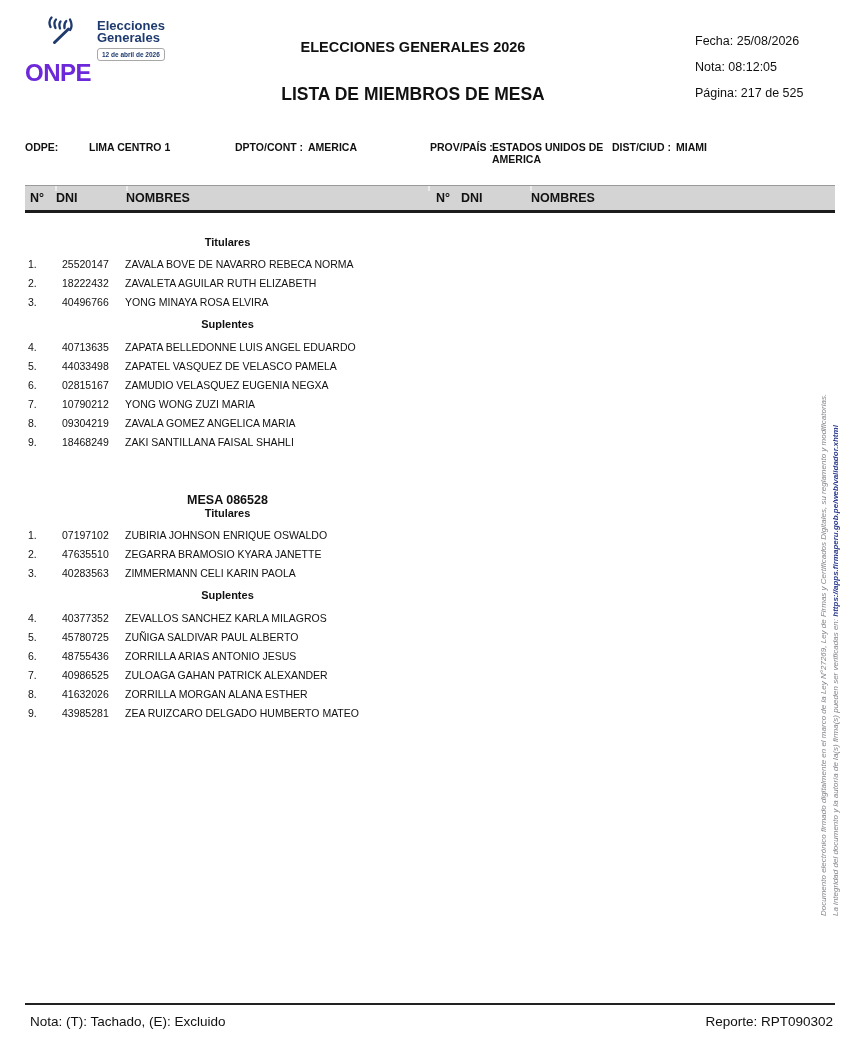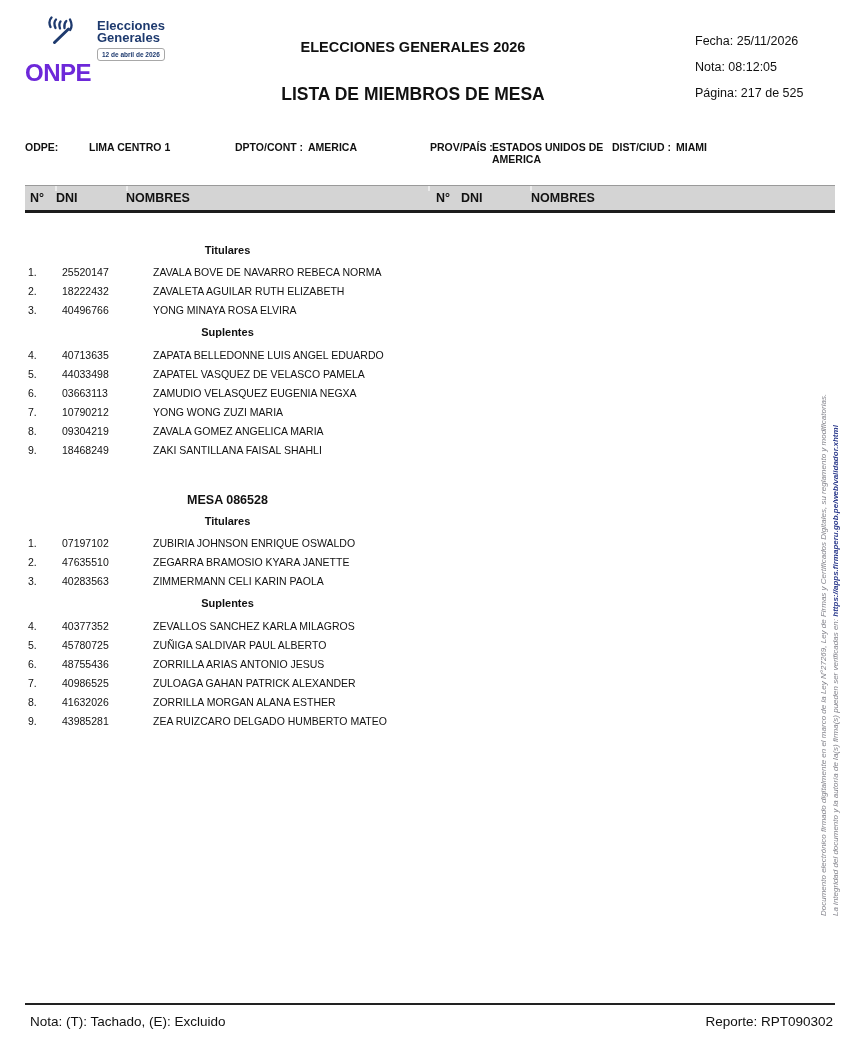--- a/index.html
+++ b/index.html
@@ -40,28 +40,28 @@
   .thead span { position:absolute; top:5px; font-size:12.5px; font-weight:bold; }
   .h-num1 { left:5px; } .h-dni1 { left:31px; } .h-nom1 { left:101px; }
   .h-num2 { left:411px; } .h-dni2 { left:436px; } .h-nom2 { left:506px; }
   .notch { position:absolute; top:0; width:2px; height:5px; background:#ebebeb; }
 
   
   .mesa { position:absolute; left:25px; width:405px; }
   #mesa-0 { top:236px; } #mesa-1 { top:494px; }
   .mesa-title { text-align:center; font-size:12.5px; font-weight:bold; line-height:13px; }
   .group-label { text-align:center; font-size:11px; font-weight:bold; line-height:12px; }
-  .lbl-tit { margin-top:8px; }
+  .lbl-tit { }
   .rows-tit { margin-top:10px; }
   .lbl-sup { margin-top:3px; }
   .rows-sup { margin-top:11px; }
   .row { position:relative; height:19px; font-size:10.5px; }
   .c-num { position:absolute; left:3px; }
   .c-dni { position:absolute; left:37px; }
-  .c-name { position:absolute; left:100px; white-space:nowrap;margin-left:28px; }
+  .c-name { position:absolute; left:100px; white-space:nowrap; }
 
   
   .sidenote { position:absolute; left:818px; top:916px; width:586px;
               transform:rotate(-90deg); transform-origin:0 0;
               font-size:8px; font-style:italic; color:#85858d; line-height:12px; white-space:nowrap; }
   .sidenote .url { color:#2b3a8c; font-weight:bold; text-decoration:none; font-style:italic; }
 
   
   .footer-line { position:absolute; left:25px; top:1003px; width:810px; height:0;
                  border-top:2px solid #222; }
@@ -91,21 +91,21 @@
       <div class="logo-event">Elecciones</div>
       <div class="logo-event">Generales</div>
       <div class="logo-badge">12 de abril de 2026</div>
     </div>
   </div>
 
   <div class="title1">ELECCIONES GENERALES 2026</div>
   <div class="title2">LISTA DE MIEMBROS DE MESA</div>
 
   <div class="meta">
-    <div>Fecha: 25/11/2026</div>
+    <div>Fecha: 25/08/2026</div>
     <div>Nota: 08:12:05</div>
     <div>Página: 217 de 525</div>
   </div>
 
   <div class="odpe-row">
     <span class="f-odpe-l">ODPE:</span>
     <span class="f-odpe-v">LIMA CENTRO 1</span>
     <span class="f-dpto-l">DPTO/CONT :</span>
     <span class="f-dpto-v">AMERICA</span>
     <span class="f-prov-l">PROV/PAÍS :</span>
@@ -153,21 +153,21 @@
     <span class="c-dni">40713635</span>
     <span class="c-name">ZAPATA BELLEDONNE LUIS ANGEL EDUARDO</span>
   </div>
         <div class="row">
     <span class="c-num">5.</span>
     <span class="c-dni">44033498</span>
     <span class="c-name">ZAPATEL VASQUEZ DE VELASCO PAMELA</span>
   </div>
         <div class="row">
     <span class="c-num">6.</span>
-    <span class="c-dni">03663113</span>
+    <span class="c-dni">02815167</span>
     <span class="c-name">ZAMUDIO VELASQUEZ EUGENIA NEGXA</span>
   </div>
         <div class="row">
     <span class="c-num">7.</span>
     <span class="c-dni">10790212</span>
     <span class="c-name">YONG WONG ZUZI MARIA</span>
   </div>
         <div class="row">
     <span class="c-num">8.</span>
     <span class="c-dni">09304219</span>

